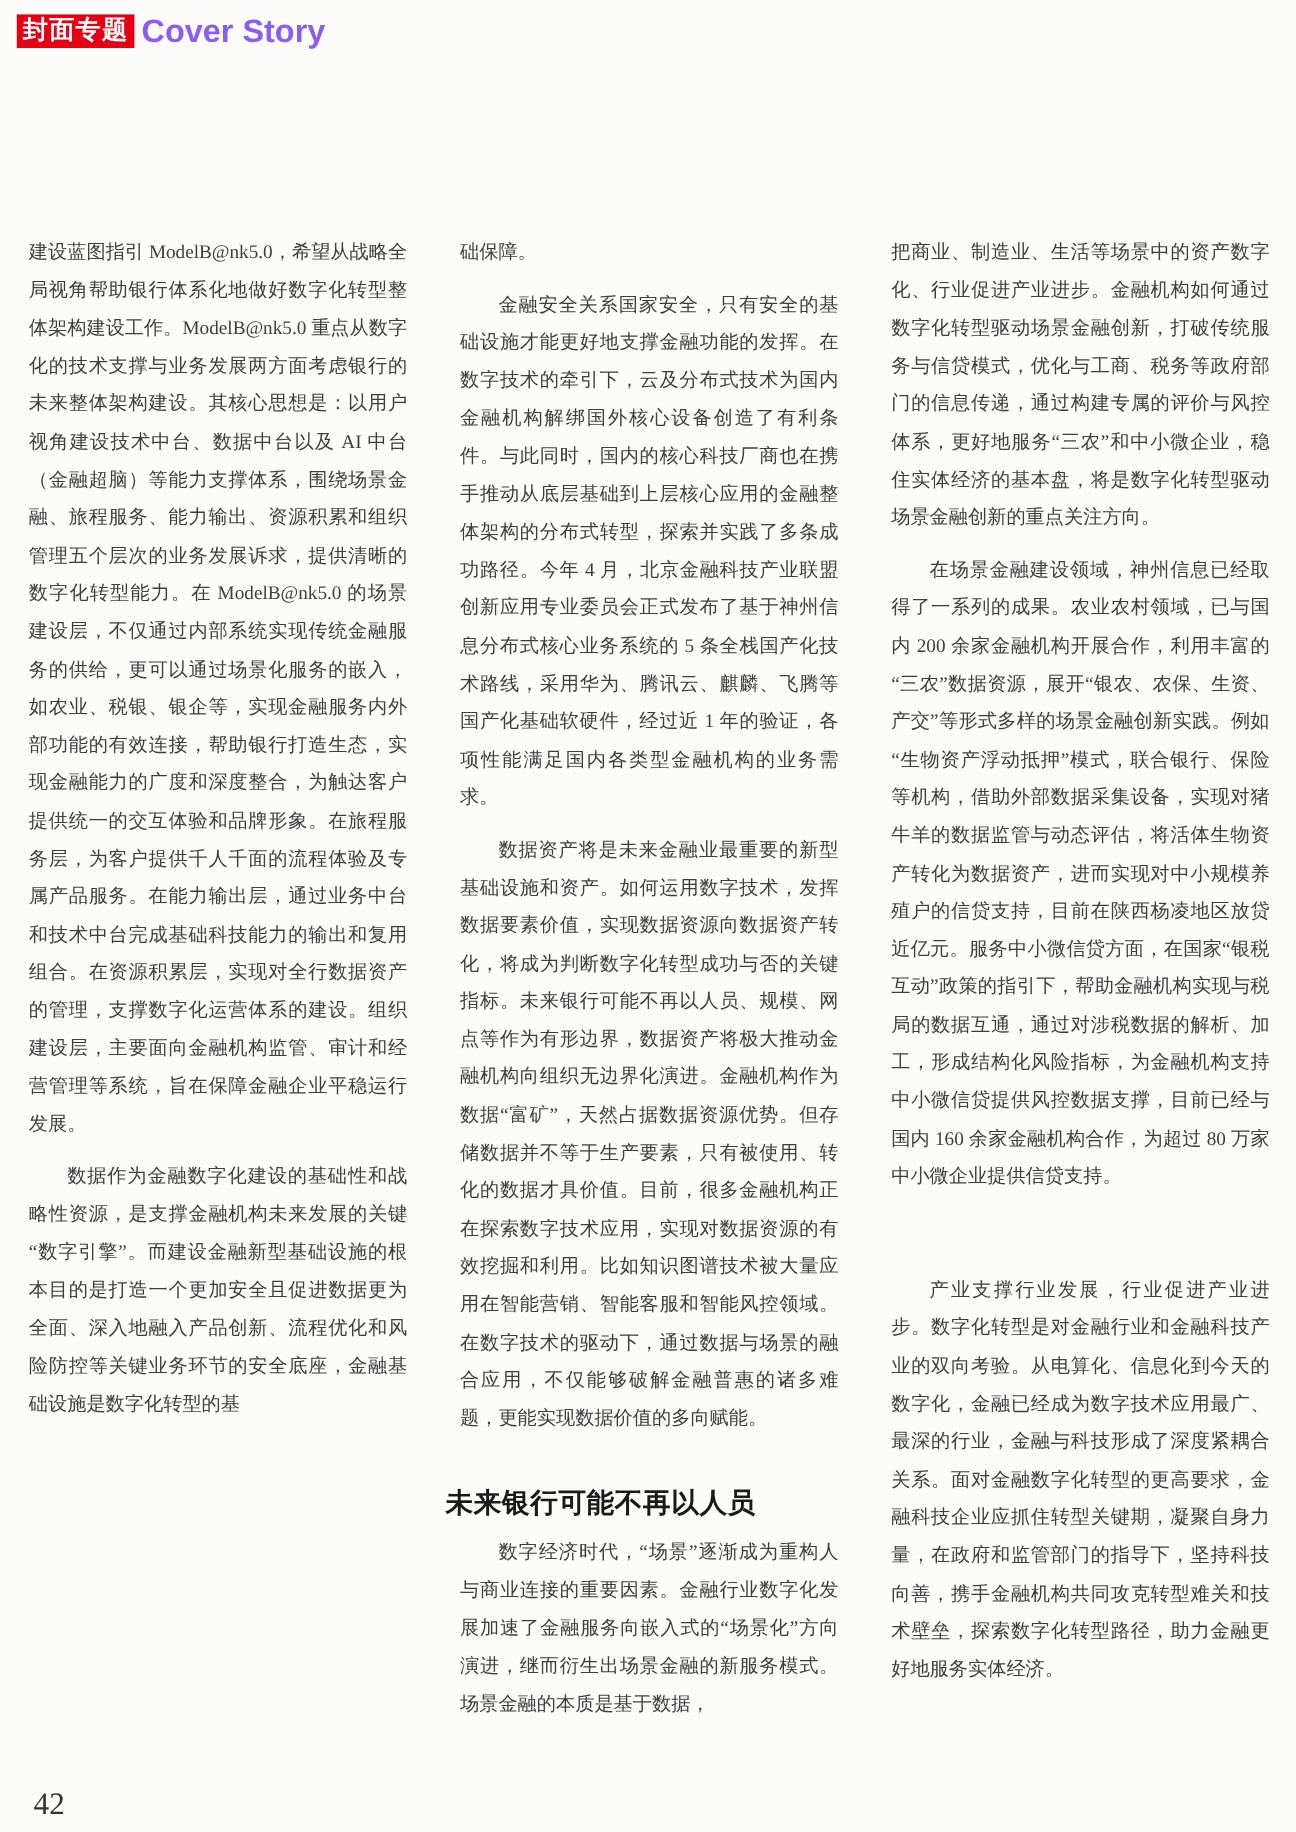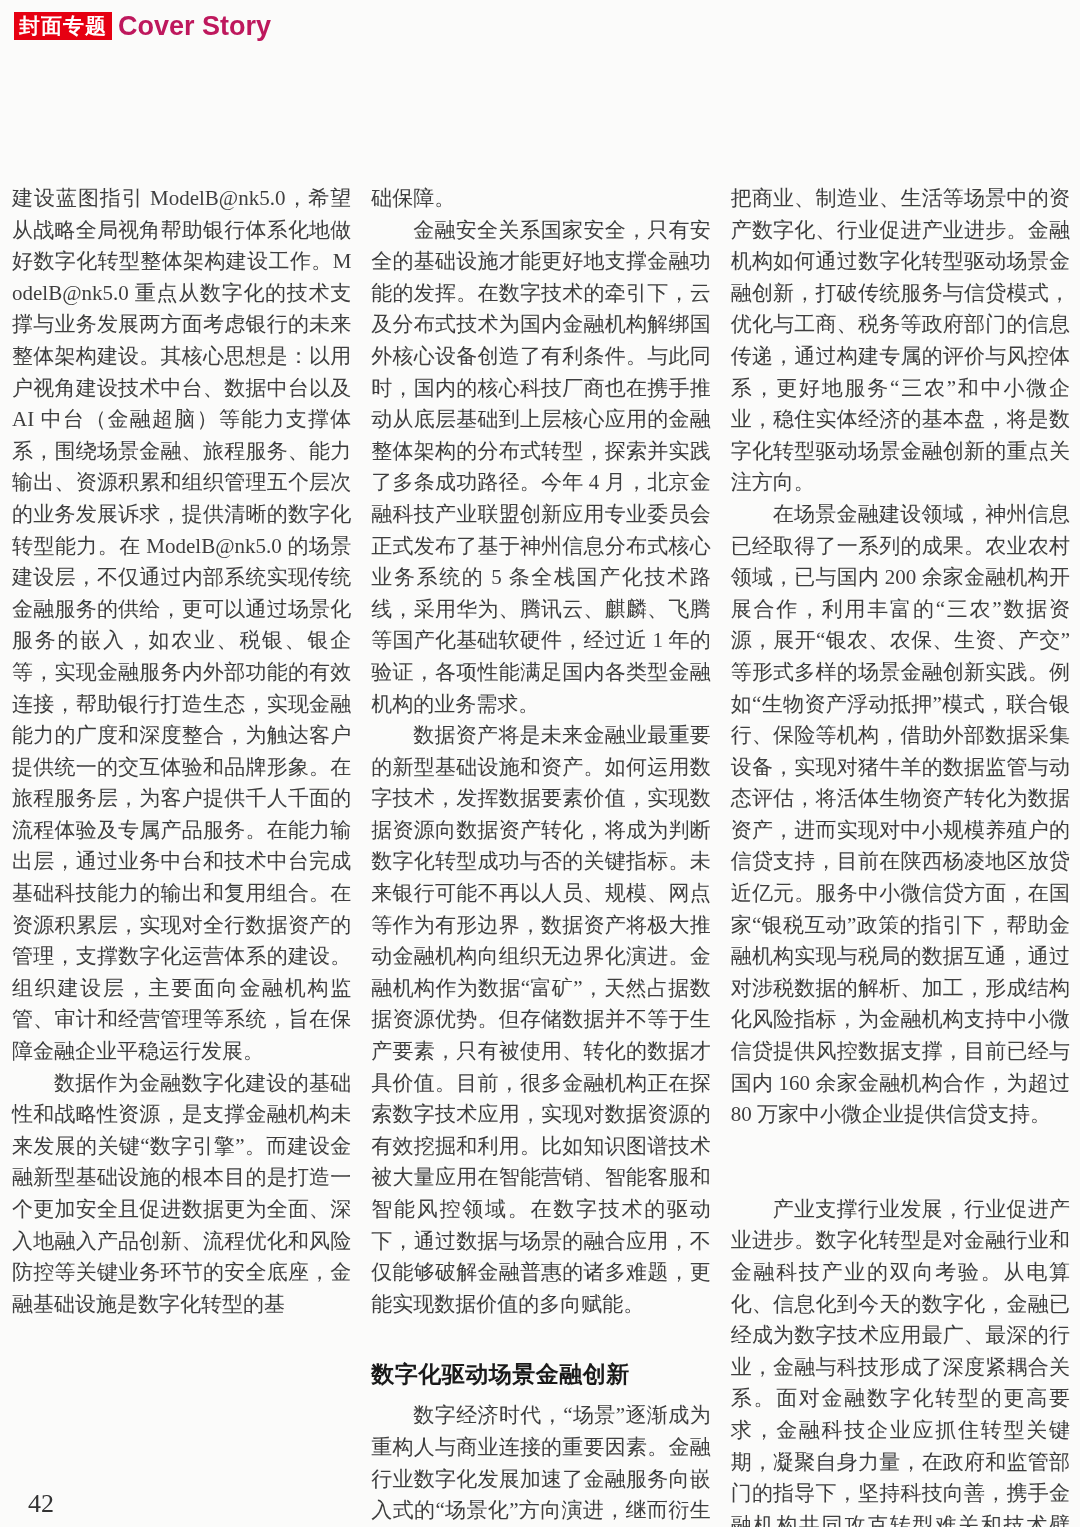--- a/index.html
+++ b/index.html
@@ -22,38 +22,38 @@
   }
   .tag-cn {
     background: #e60012;
     color: #ffffff;
     font-size: 21px;
     letter-spacing: 1px;
     padding: 3px 5px 4px 5px;
     line-height: 1;
   }
   .tag-en {
-    color: #be185d;
+    color: #8b5cf6;
     font-size: 27px;
     margin-left: 6px;
     letter-spacing: 0px;
     line-height: 1;
     font-stretch: condensed;
   }
   
   .columns {
     position: absolute;
     top: 183px; left: 12px; right: 10px;
     display: flex;
     gap: 20px;
   }
   .col { flex: 1 1 0; min-width: 0; }
   .col p {
-    margin: 0;
-    font-size: 21px;
+    margin: 12px;
+    font-size: 16px;
     line-height: 31.6px;
     text-align: justify;
     text-justify: inter-character;
     word-break: break-all;
   }
   .col p.indent { text-indent: 2em; }
   .col h2 {
     font-family: "Liberation Sans", "DejaVu Sans", sans-serif;
     font-weight: 700;
     color: #1a1a1a;
@@ -82,21 +82,21 @@
 <main class="columns">
   <div class="col">
     <p>建设蓝图指引 ModelB@nk5.0，希望从战略全局视角帮助银行体系化地做好数字化转型整体架构建设工作。ModelB@nk5.0 重点从数字化的技术支撑与业务发展两方面考虑银行的未来整体架构建设。其核心思想是：以用户视角建设技术中台、数据中台以及 AI 中台（金融超脑）等能力支撑体系，围绕场景金融、旅程服务、能力输出、资源积累和组织管理五个层次的业务发展诉求，提供清晰的数字化转型能力。在 ModelB@nk5.0 的场景建设层，不仅通过内部系统实现传统金融服务的供给，更可以通过场景化服务的嵌入，如农业、税银、银企等，实现金融服务内外部功能的有效连接，帮助银行打造生态，实现金融能力的广度和深度整合，为触达客户提供统一的交互体验和品牌形象。在旅程服务层，为客户提供千人千面的流程体验及专属产品服务。在能力输出层，通过业务中台和技术中台完成基础科技能力的输出和复用组合。在资源积累层，实现对全行数据资产的管理，支撑数字化运营体系的建设。组织建设层，主要面向金融机构监管、审计和经营管理等系统，旨在保障金融企业平稳运行发展。</p>
     <p class="indent">数据作为金融数字化建设的基础性和战略性资源，是支撑金融机构未来发展的关键“数字引擎”。而建设金融新型基础设施的根本目的是打造一个更加安全且促进数据更为全面、深入地融入产品创新、流程优化和风险防控等关键业务环节的安全底座，金融基础设施是数字化转型的基</p>
   </div>
 
   <div class="col">
     <p>础保障。</p>
     <p class="indent">金融安全关系国家安全，只有安全的基础设施才能更好地支撑金融功能的发挥。在数字技术的牵引下，云及分布式技术为国内金融机构解绑国外核心设备创造了有利条件。与此同时，国内的核心科技厂商也在携手推动从底层基础到上层核心应用的金融整体架构的分布式转型，探索并实践了多条成功路径。今年 4 月，北京金融科技产业联盟创新应用专业委员会正式发布了基于神州信息分布式核心业务系统的 5 条全栈国产化技术路线，采用华为、腾讯云、麒麟、飞腾等国产化基础软硬件，经过近 1 年的验证，各项性能满足国内各类型金融机构的业务需求。</p>
     <p class="indent">数据资产将是未来金融业最重要的新型基础设施和资产。如何运用数字技术，发挥数据要素价值，实现数据资源向数据资产转化，将成为判断数字化转型成功与否的关键指标。未来银行可能不再以人员、规模、网点等作为有形边界，数据资产将极大推动金融机构向组织无边界化演进。金融机构作为数据“富矿”，天然占据数据资源优势。但存储数据并不等于生产要素，只有被使用、转化的数据才具价值。目前，很多金融机构正在探索数字技术应用，实现对数据资源的有效挖掘和利用。比如知识图谱技术被大量应用在智能营销、智能客服和智能风控领域。在数字技术的驱动下，通过数据与场景的融合应用，不仅能够破解金融普惠的诸多难题，更能实现数据价值的多向赋能。</p>
-    <h2>数字化驱动场景金融创新</h2>
+    <h2>未来银行可能不再以人员</h2>
     <p class="indent">数字经济时代，“场景”逐渐成为重构人与商业连接的重要因素。金融行业数字化发展加速了金融服务向嵌入式的“场景化”方向演进，继而衍生出场景金融的新服务模式。场景金融的本质是基于数据，</p>
   </div>
 
   <div class="col">
     <p>把商业、制造业、生活等场景中的资产数字化、行业促进产业进步。金融机构如何通过数字化转型驱动场景金融创新，打破传统服务与信贷模式，优化与工商、税务等政府部门的信息传递，通过构建专属的评价与风控体系，更好地服务“三农”和中小微企业，稳住实体经济的基本盘，将是数字化转型驱动场景金融创新的重点关注方向。</p>
     <p class="indent">在场景金融建设领域，神州信息已经取得了一系列的成果。农业农村领域，已与国内 200 余家金融机构开展合作，利用丰富的“三农”数据资源，展开“银农、农保、生资、产交”等形式多样的场景金融创新实践。例如“生物资产浮动抵押”模式，联合银行、保险等机构，借助外部数据采集设备，实现对猪牛羊的数据监管与动态评估，将活体生物资产转化为数据资产，进而实现对中小规模养殖户的信贷支持，目前在陕西杨凌地区放贷近亿元。服务中小微信贷方面，在国家“银税互动”政策的指引下，帮助金融机构实现与税局的数据互通，通过对涉税数据的解析、加工，形成结构化风险指标，为金融机构支持中小微信贷提供风控数据支撑，目前已经与国内 160 余家金融机构合作，为超过 80 万家中小微企业提供信贷支持。</p>
     <p class="indent gap"><span>产业支撑行业发展，行业促进产业进步。数字化转型是对金融行业和金融科技产业的双向考验。从电算化、信息化到今天的数字化，金融已经成为数字技术应用最广、最深的行业，金融与科技形成了深度紧耦合关系。面对金融数字化转型的更高要求，金融科技企业应抓住转型关键期，凝聚自身力量，在政府和监管部门的指导下，坚持科技向善，携手金融机构共同攻克转型难关和技术壁垒，探索数字化转型路径，助力金融更好地服务实体经济。</span></p>
   </div>
 </main>
 

